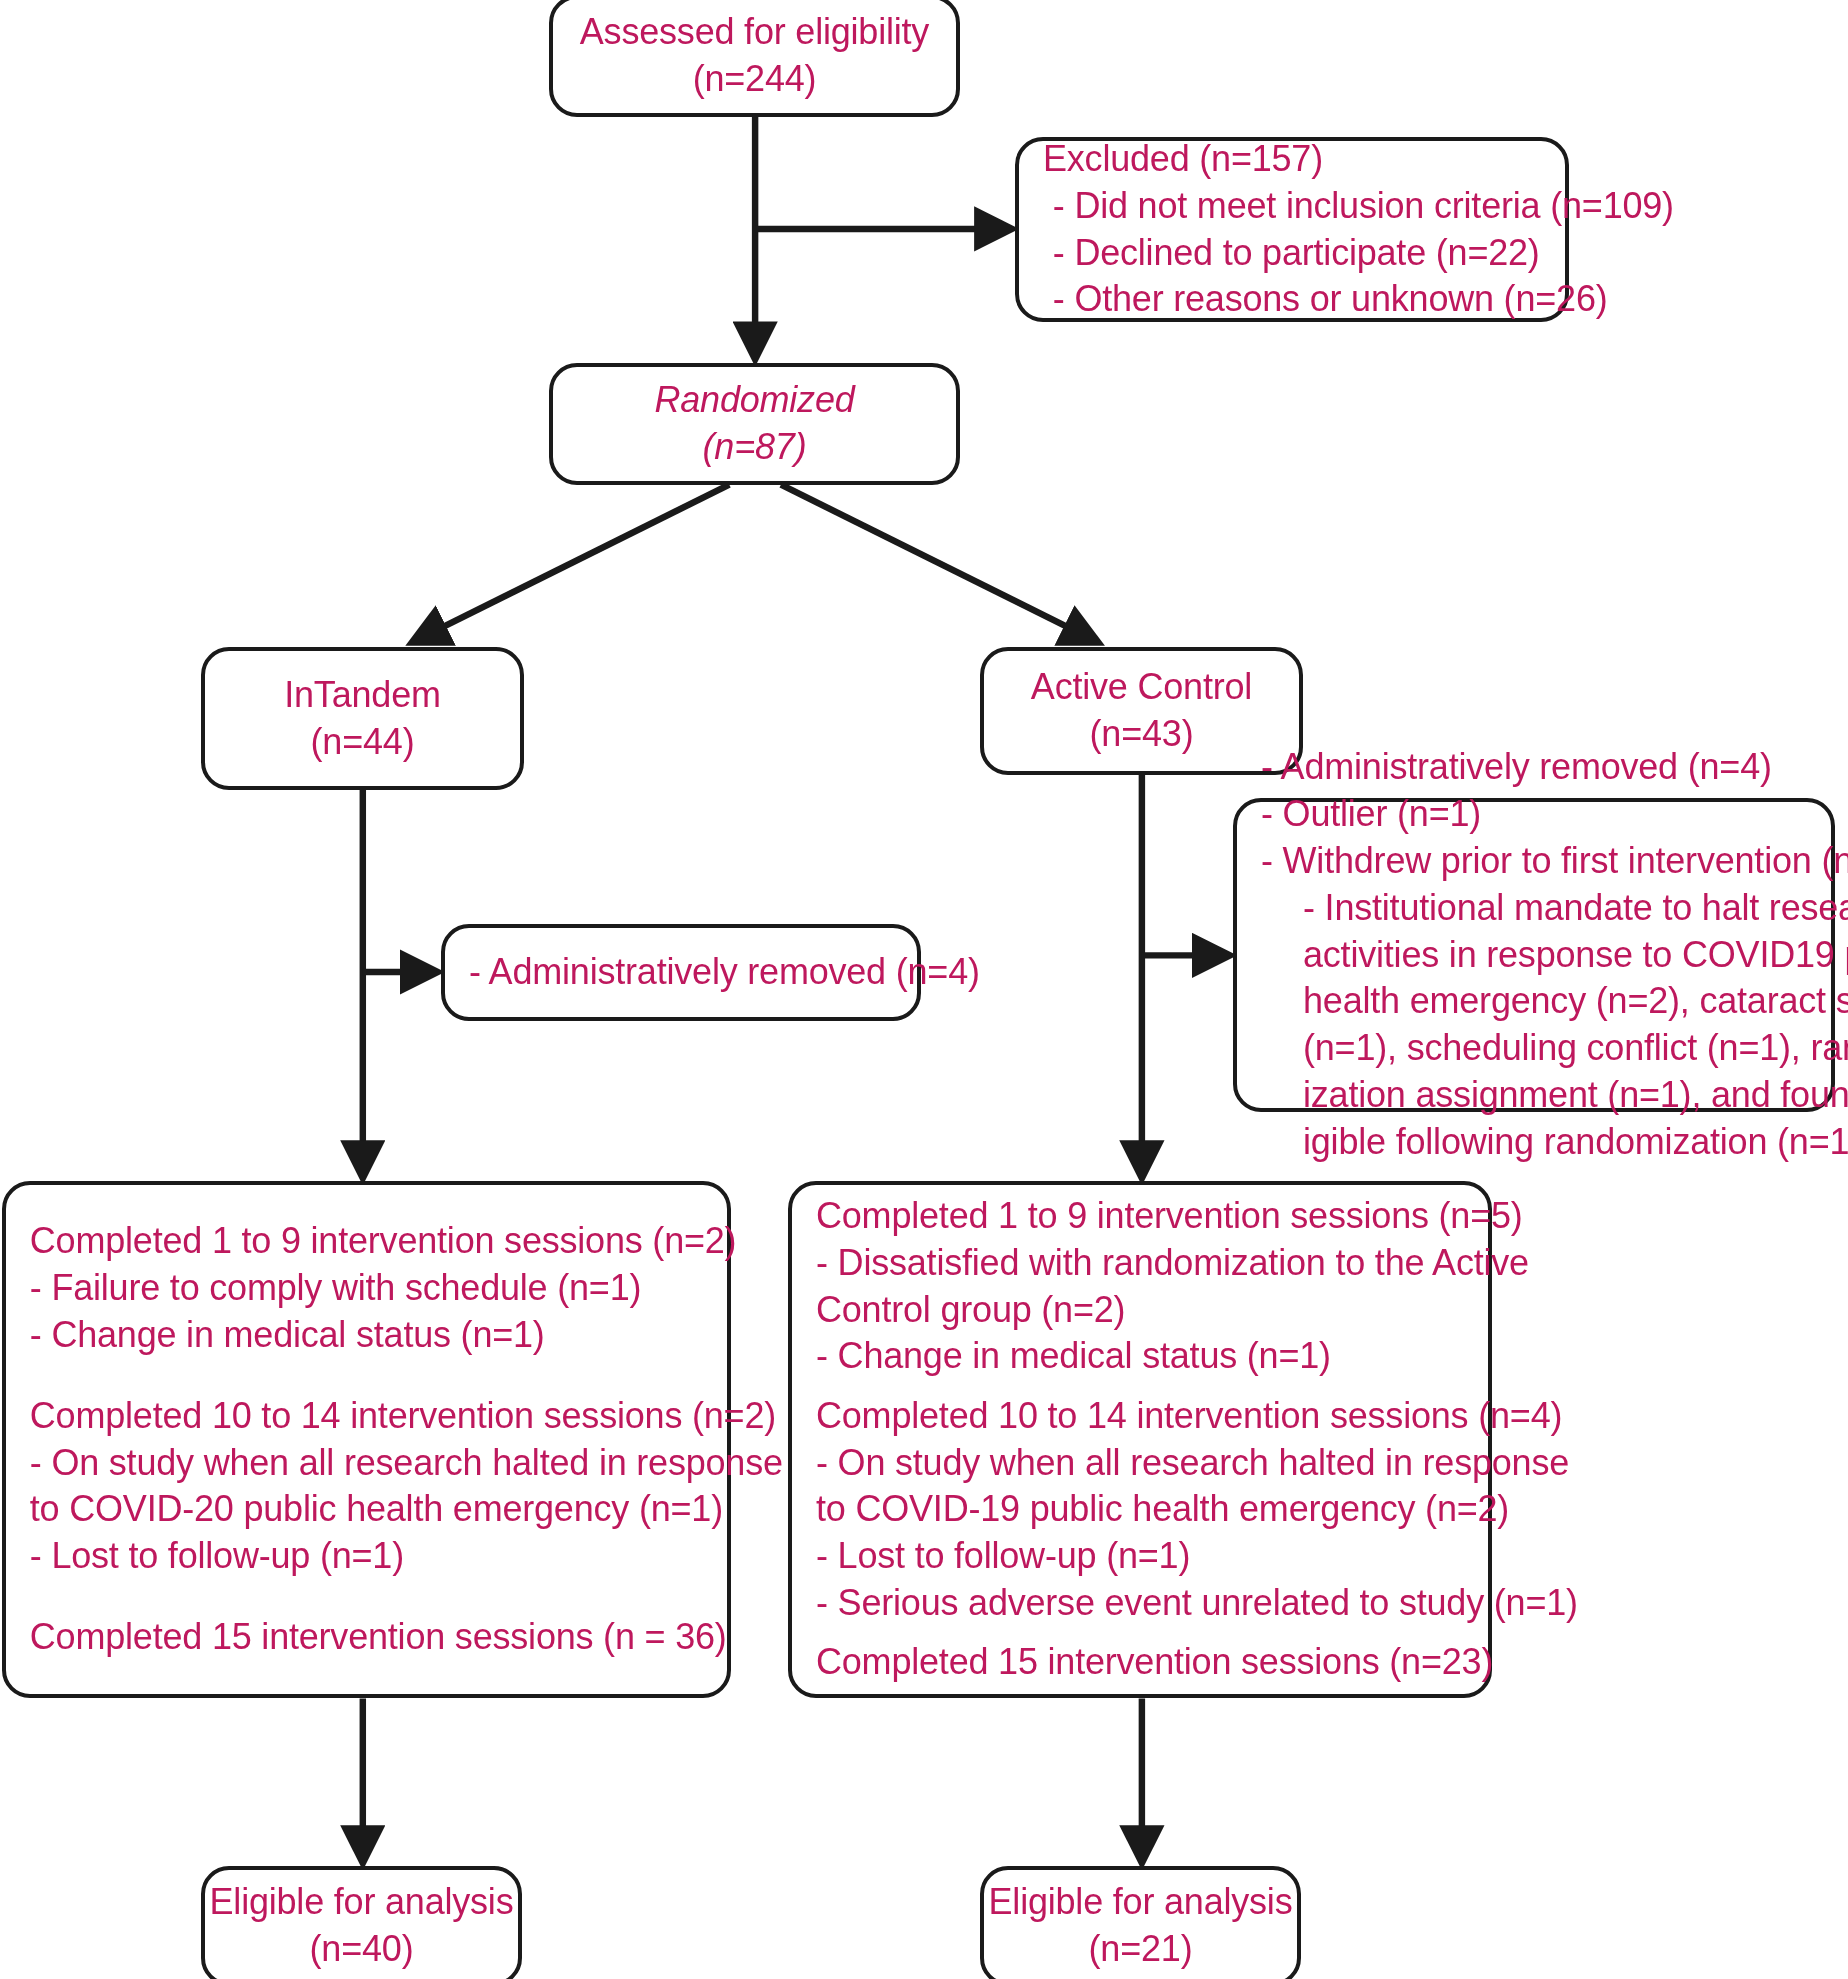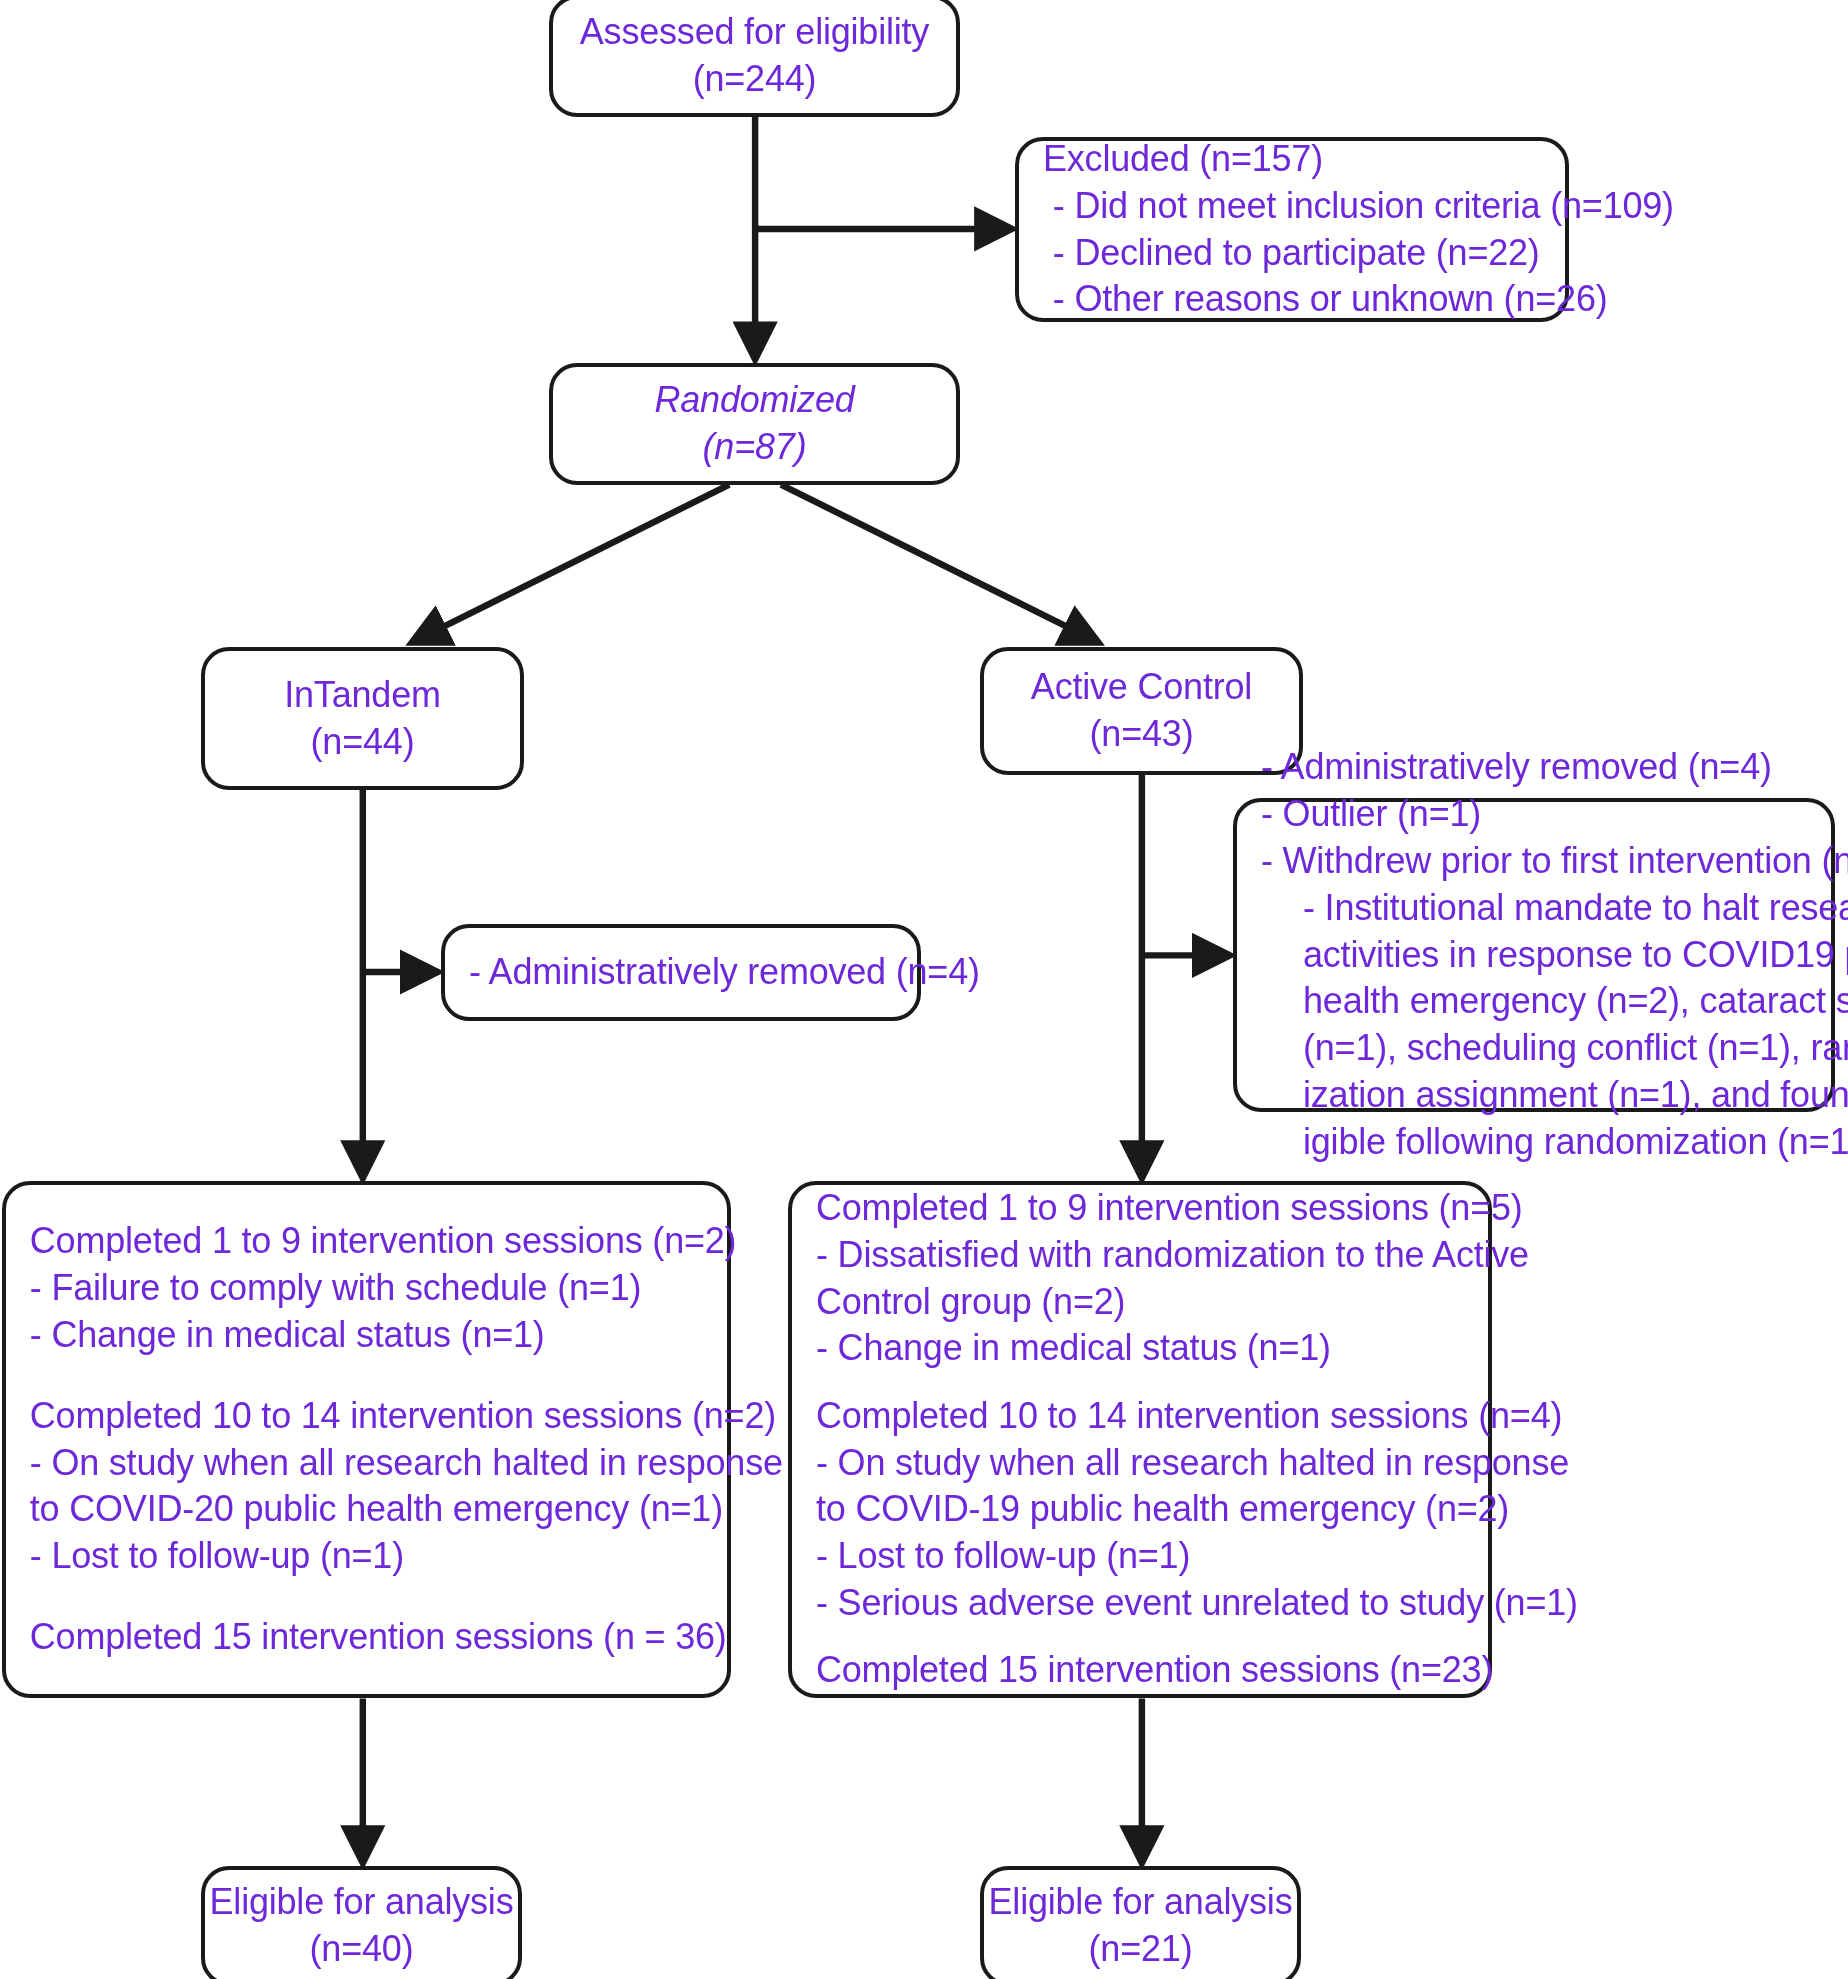--- a/index.html
+++ b/index.html
@@ -6,21 +6,21 @@
     margin: 0;
     padding: 0;
     background: #ffffff;
   }
   #canvas {
     position: relative;
     width: 1849px;
     height: 1980px;
     background: #ffffff;
     font-family: "Liberation Sans", sans-serif;
-    color: #6d28d9;
+    color: #be185d;
     overflow: hidden;
   }
   svg.connectors {
     position: absolute;
     left: 0;
     top: 0;
     width: 1849px;
     height: 1980px;
     pointer-events: none;
   }
@@ -46,21 +46,21 @@
   .line {
     font-size: 36px;
     line-height: 1.30;
     white-space: pre;
     letter-spacing: -0.2px;
   }
   .line.blank {
     height: 0.95em;
   }
   .pad-lr {
-    padding: 0 24px;
+    padding: 8px 24px;
   }
   .indent1 {
     padding-left: 42px;
   }
 
   
   #node-assessed      { left: 549px;  top: -5.5px;   width: 411px;  height: 122px; }
   #node-excluded      { left: 1015px; top: 137px;  width: 554px;  height: 185px; }
   #node-randomized    { left: 549px;  top: 363px;  width: 411px;  height: 122px; font-style: italic; }
   #node-intandem      { left: 201px;  top: 647px;  width: 323px;  height: 143px; }

